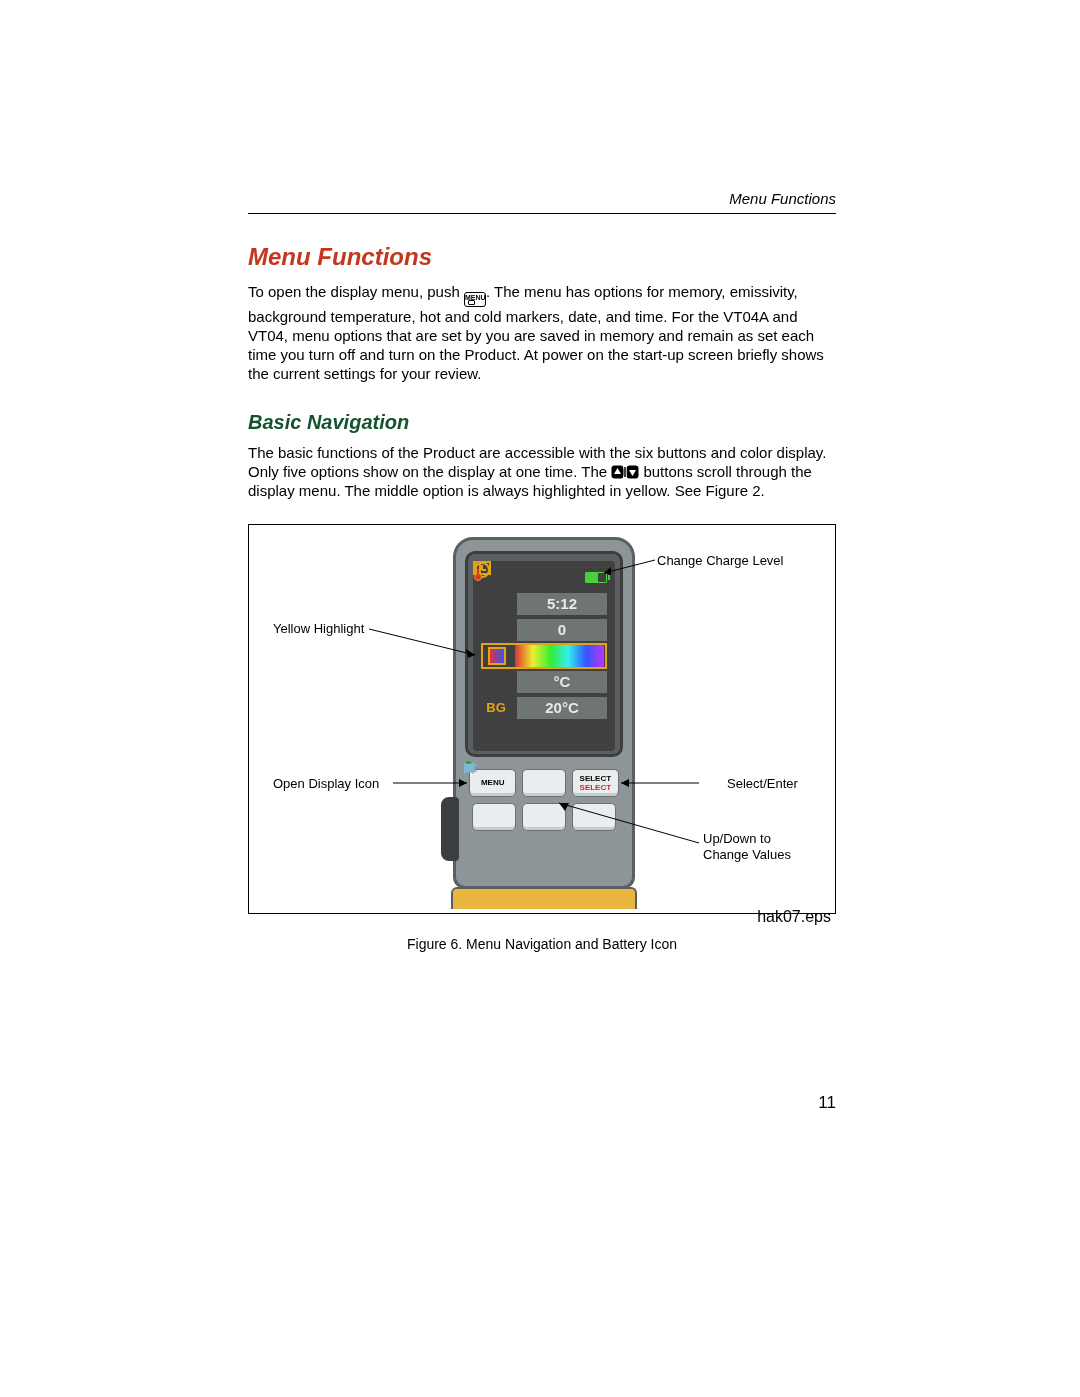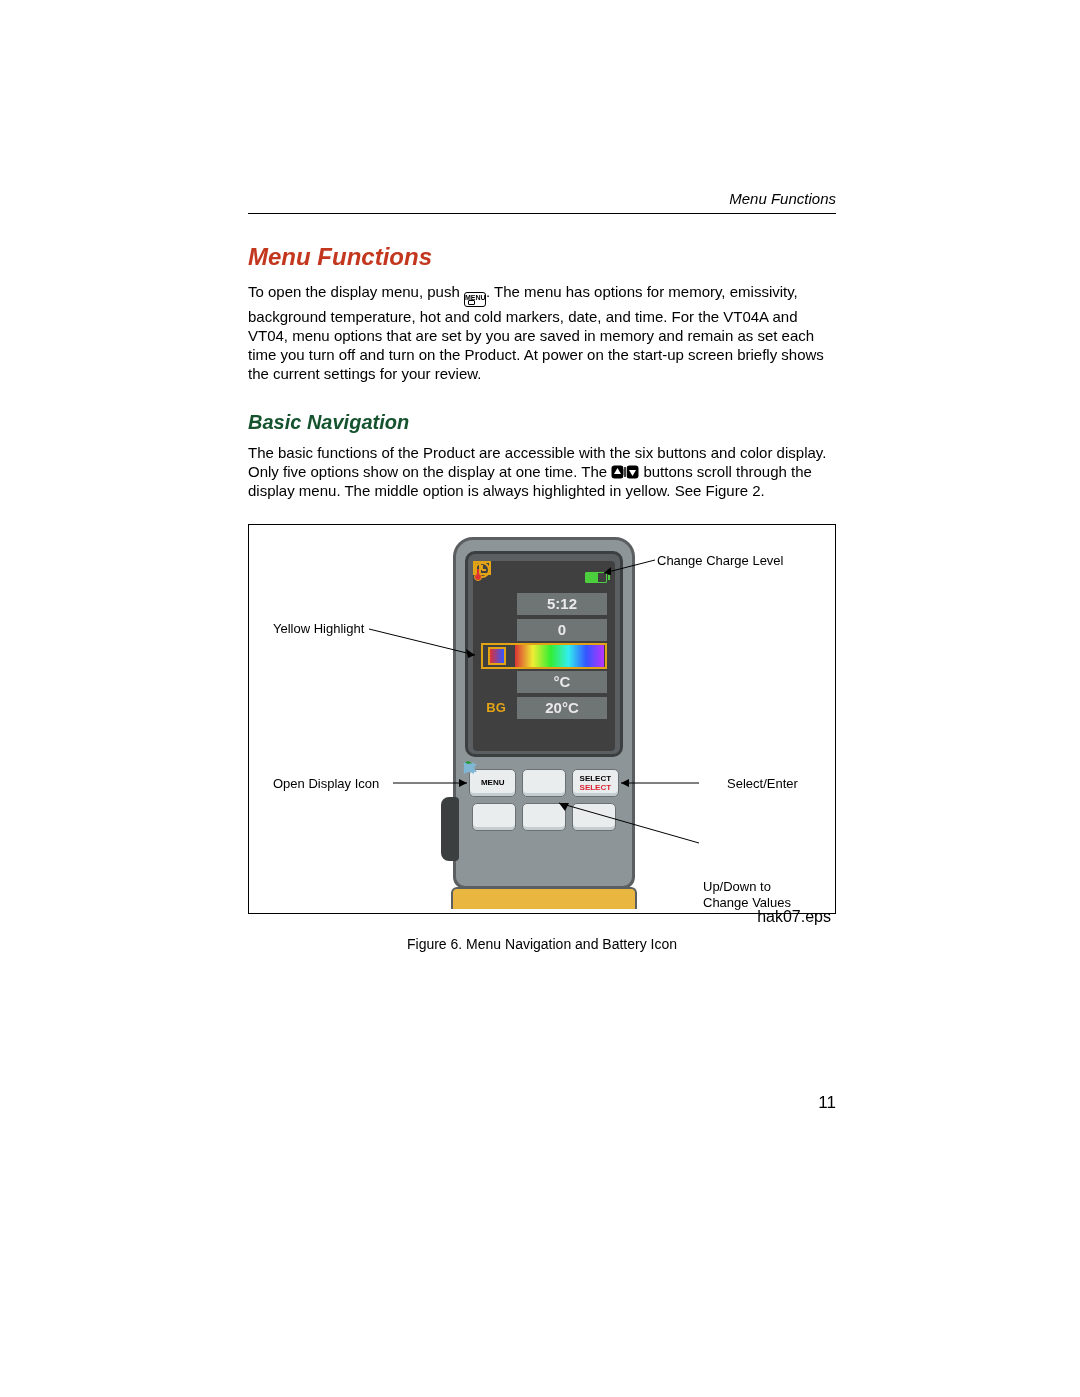--- a/index.html
+++ b/index.html
@@ -405,21 +405,21 @@
       <polygon points="372,258 380,254 380,262" fill="#000"></polygon>
 
       <line x1="450" y1="318" x2="310" y2="278" stroke="#000" stroke-width="1"></line>
       <polygon points="310,278 320,278 316,286" fill="#000"></polygon>
     </svg>
 
     <div class="callout" style="left:408px; top:28px;">Change Charge Level</div>
     <div class="callout" style="left:24px; top:96px;">Yellow Highlight</div>
     <div class="callout" style="left:24px; top:251px;">Open Display Icon</div>
     <div class="callout" style="left:478px; top:251px;">Select/Enter</div>
-    <div class="callout" style="left:454px; top:306px; white-space:pre;margin-top:48px;">Up/Down to
+    <div class="callout" style="left:454px; top:306px; white-space:pre;">Up/Down to
 Change Values</div>
 
     <div class="eps-label">hak07.eps</div>
   </div>
 
   <div class="caption">Figure 6. Menu Navigation and Battery Icon</div>
 
   <div class="pagenum">11</div>
 </div>
 

